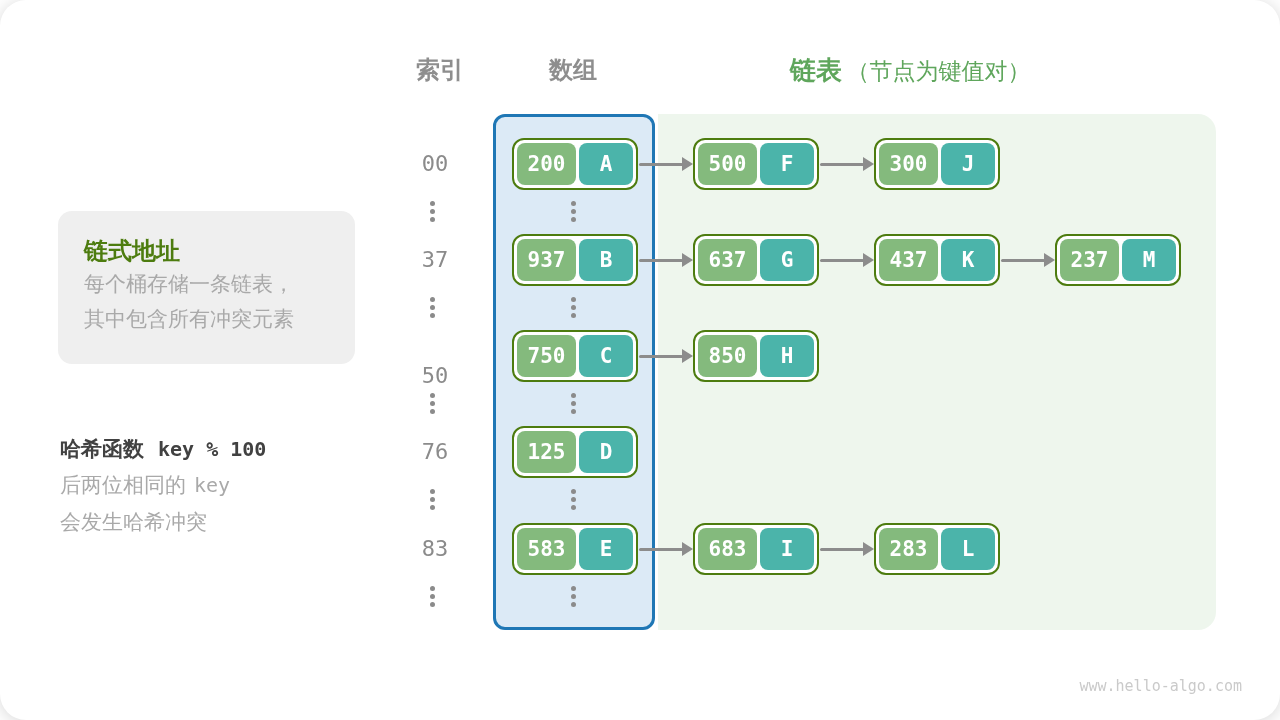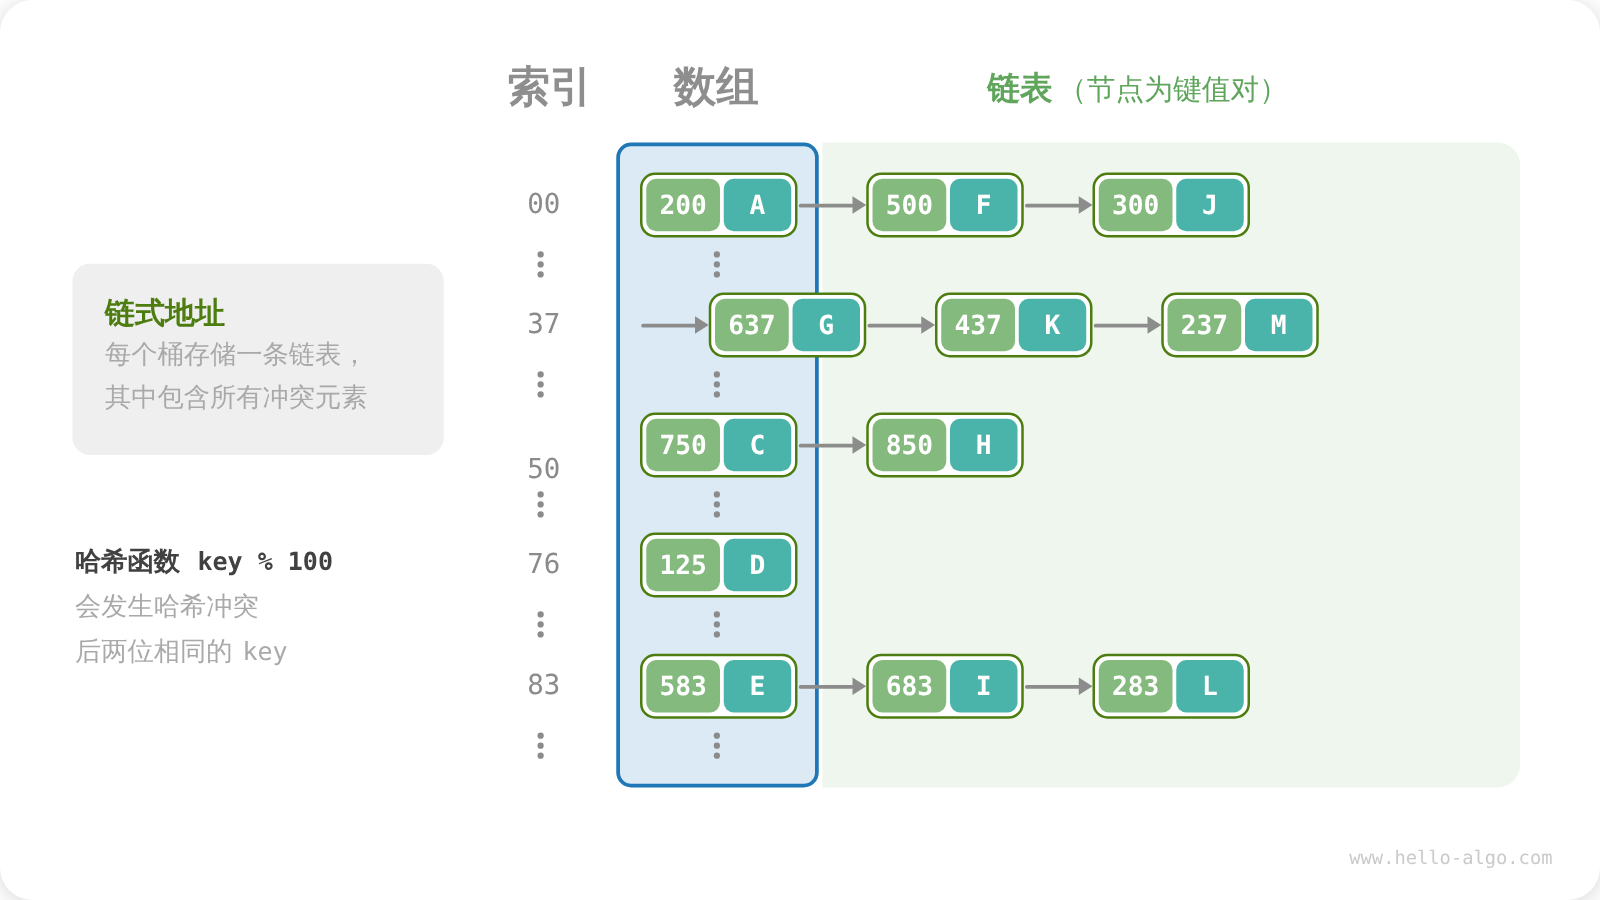--- a/index.html
+++ b/index.html
@@ -6,21 +6,21 @@
   html,body { width:1280px; height:720px; background:#ffffff; font-family:"Liberation Sans", sans-serif; }
   .card {
     position:absolute; left:0; top:0; width:1280px; height:720px;
     background:#ffffff; border-radius:26px;
     box-shadow:0 2px 18px rgba(0,0,0,.16);
     overflow:hidden;
   }
   
   .col-header {
     position:absolute; top:54px; height:32px; line-height:32px;
-    font-size:34px; font-weight:bold; color:#8e8e8e; text-align:center;
+    font-size:24px; font-weight:bold; color:#8e8e8e; text-align:center;
   }
   .hdr-index { left:390px; width:100px; }
   .hdr-array { left:523px; width:100px; }
   .hdr-list  { position:absolute; left:790px; top:54px; height:32px; line-height:32px; white-space:nowrap; }
   .hdr-list .list-main { font-size:26px; font-weight:bold; color:#5fa65c; }
   .hdr-list .list-note { font-size:23px; font-weight:normal; color:#5fa65c; }
   
   .array-box {
     position:absolute; left:493px; top:114px; width:162px; height:516px;
     background:#dceaf6; border:3px solid #1f77b5; border-radius:12px;
@@ -164,20 +164,24 @@
       <span class="cell val">F</span>
     </div>
     <div class="arrow"></div>
     <div class="node">
       <span class="cell key">300</span>
       <span class="cell val">J</span>
     </div>
   </div>
 
   <div class="row" style="top:234px">
+    <div class="node">
+      <span class="cell key">937</span>
+      <span class="cell val">B</span>
+    </div>
     <div class="arrow"></div>
     <div class="node">
       <span class="cell key">637</span>
       <span class="cell val">G</span>
     </div>
     <div class="arrow"></div>
     <div class="node">
       <span class="cell key">437</span>
       <span class="cell val">K</span>
     </div>
@@ -227,21 +231,21 @@
   <div class="info-box">
     <div class="info-title">链式地址</div>
     <div class="info-line">每个桶存储一条链表，</div>
     <div class="info-line">其中包含所有冲突元素</div>
   </div>
 
   <div class="hash-note">
     <div class="hash-title">
       <span>哈希函数</span><span class="hash-formula">key % 100</span>
     </div>
-    <div class="hash-line">会发生哈希冲突</div>
     <div class="hash-line">
       <span>后两位相同的</span><span class="mono">key</span>
     </div>
+    <div class="hash-line">会发生哈希冲突</div>
   </div>
 
   <div class="watermark">www.hello-algo.com</div>
 
 </div>
 
 </body></html>

